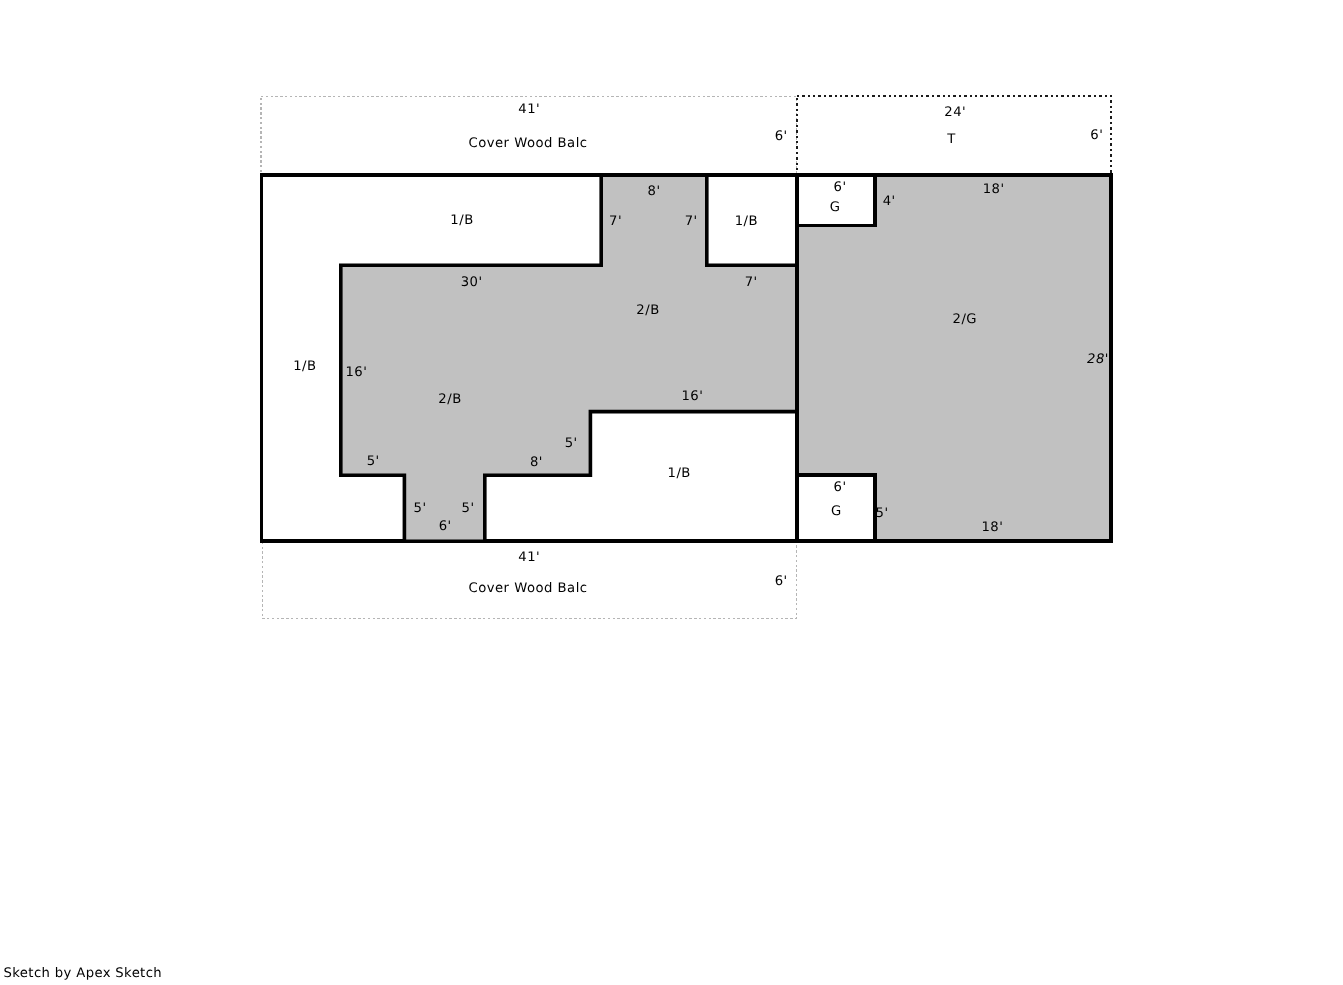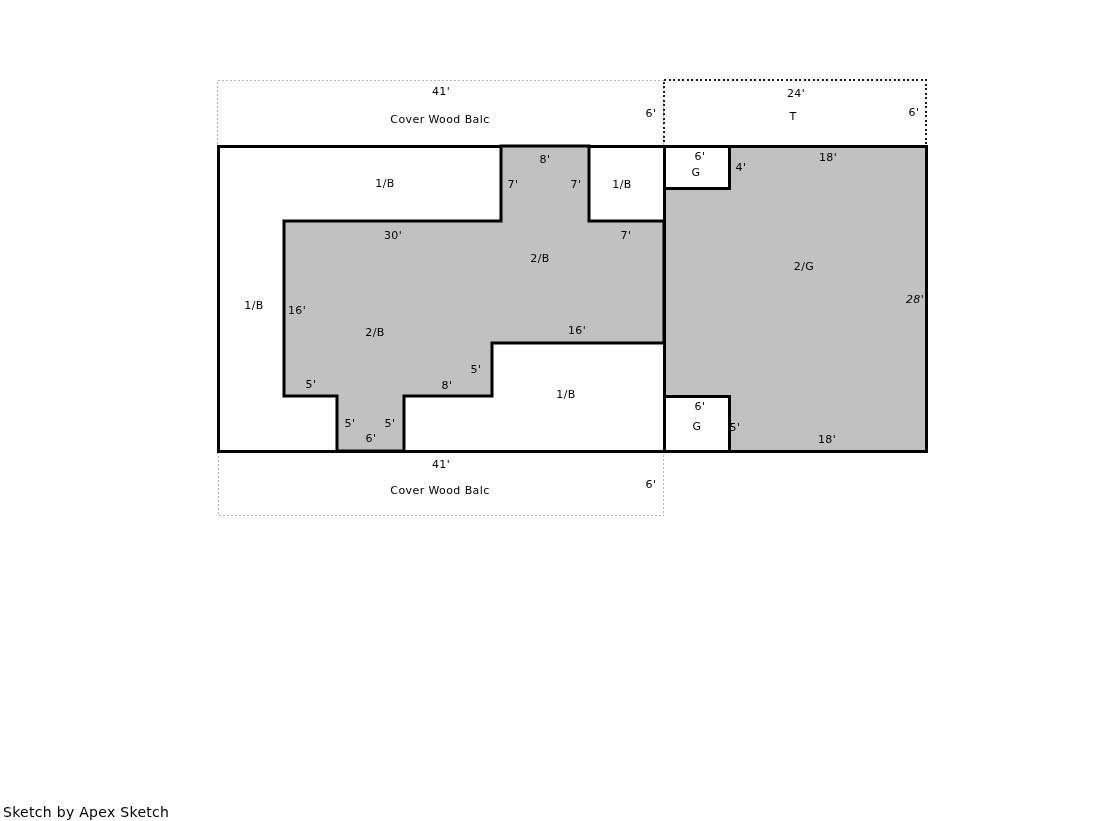--- a/index.html
+++ b/index.html
@@ -34,21 +34,21 @@
     font-size: 11px;
     line-height: 1;
     color: #000000;
     letter-spacing: 0.4px;
     white-space: nowrap;
   }
   .credit {
     position: absolute;
     left: 3px;
     top: 804px;
-    font-size: 14px;
+    font-size: 11px;
     letter-spacing: 0.3px;
     color: #000000;
   }
 </style>
 </head>
 <body>
 
 <div class="page">
 
   <svg class="sketch-svg" width="1119" height="821" viewBox="0 0 1119 821">

